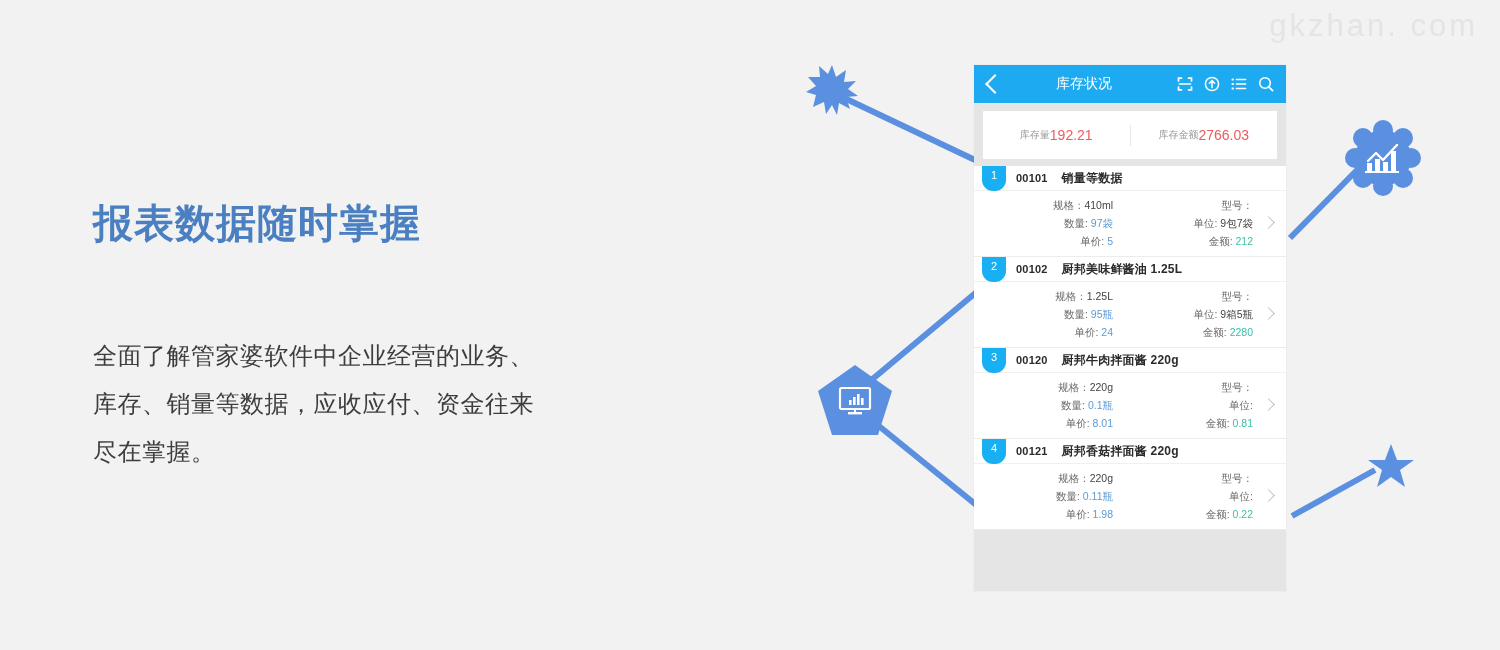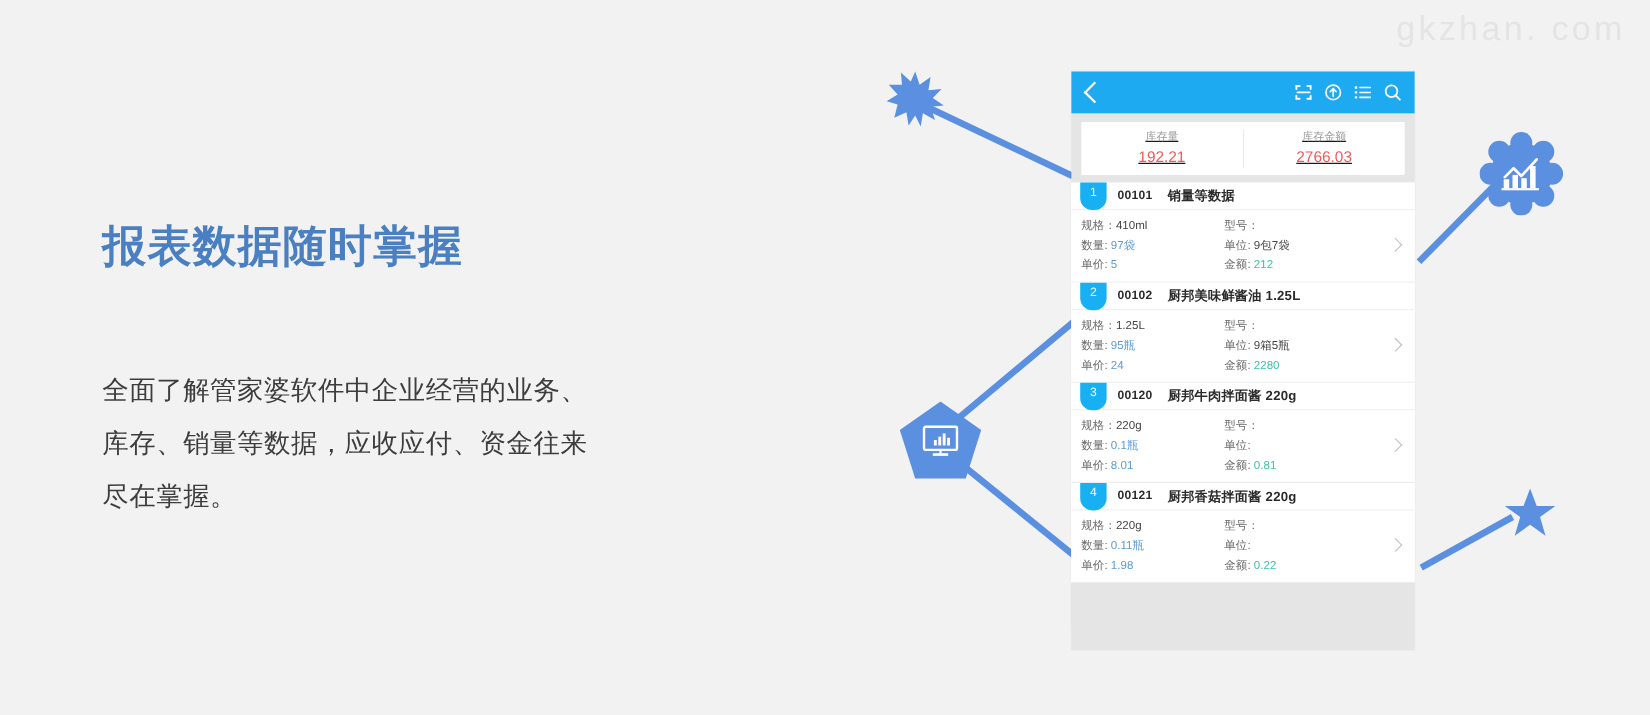--- a/index.html
+++ b/index.html
@@ -78,21 +78,21 @@
 
   
   .summary-wrap { padding: 8px 9px 7px 9px; }
   .summary {
     background: #fff; height: 48px;
     display: flex; align-items: center;
     border-radius: 1px;
   }
   .summary-cell {
     flex: 1; text-align: center;
-    display: flex; flex-direction: column; align-items: center; justify-content: center; text-decoration: underline;
+    display: flex; flex-direction: row; align-items: center; justify-content: center;
   }
   .summary-cell + .summary-cell { border-left: 1px solid #e8e8e8; }
   .summary-label { font-size: 10px; color: #9a9a9a; line-height: 14px; }
   .summary-value { font-size: 14px; color: #ef5a5a; line-height: 21px; }
 
   
   .list { background: #fff; }
   .row { background: #fff; border-bottom: 1px solid #ececec; position: relative; }
   .row-head {
     display: flex; align-items: center;
@@ -111,21 +111,21 @@
   }
   .row-code {
     font-size: 11px; color: #2b2b2b; font-weight: bold;
     margin-left: 10px; letter-spacing: 0.2px;
   }
   .row-name {
     font-size: 12px; color: #2b2b2b; font-weight: bold;
     margin-left: 14px; letter-spacing: 0.2px;
   }
   .row-body {
-    display: flex; padding: 5px 0 6px 9px; position: relative;
+    display: flex; padding: 5px 0 6px 9px; position: relative; text-align: right;
   }
   .col { width: 130px; }
   .col.col2 { width: 140px; }
   .kv { font-size: 10.5px; line-height: 18px; color: #6b6b6b; white-space: nowrap; }
   .kv .k { color: #6b6b6b; }
   .kv .v { color: #444; }
   .kv .v.blue { color: #5b9bd5; }
   .kv .v.green { color: #3dc0a8; }
   .row-chevron {
     position: absolute; right: 13px; top: 50%;
@@ -209,20 +209,21 @@
   <div class="deco" style="left:1368px; top:443px; width:46px; height:46px;">
     <svg width="46" height="46" viewBox="0 0 46 46">
       <polygon fill="#5b8fe0" points="23,1 29,17 46,17 32,27 37,44 23,34 9,44 14,27 0,17 17,17"></polygon>
     </svg>
   </div>
 
   <div class="panel">
 
     <div class="topbar">
       <div class="back-chevron"></div>
+      <div class="topbar-title">库存状况</div>
       <div class="topbar-icons">
         <span>
           <svg width="16" height="16" viewBox="0 0 16 16">
             <g fill="none" stroke="#fff" stroke-width="1.7" stroke-linecap="round">
               <path d="M1.5 5V2.2h3"></path>
                 <path d="M11.5 2.2h3V5"></path>
               <path d="M14.5 11v2.8h-3"></path>
                 <path d="M4.5 13.8h-3V11"></path>
               <path d="M2.5 8h11"></path>
             </g>

